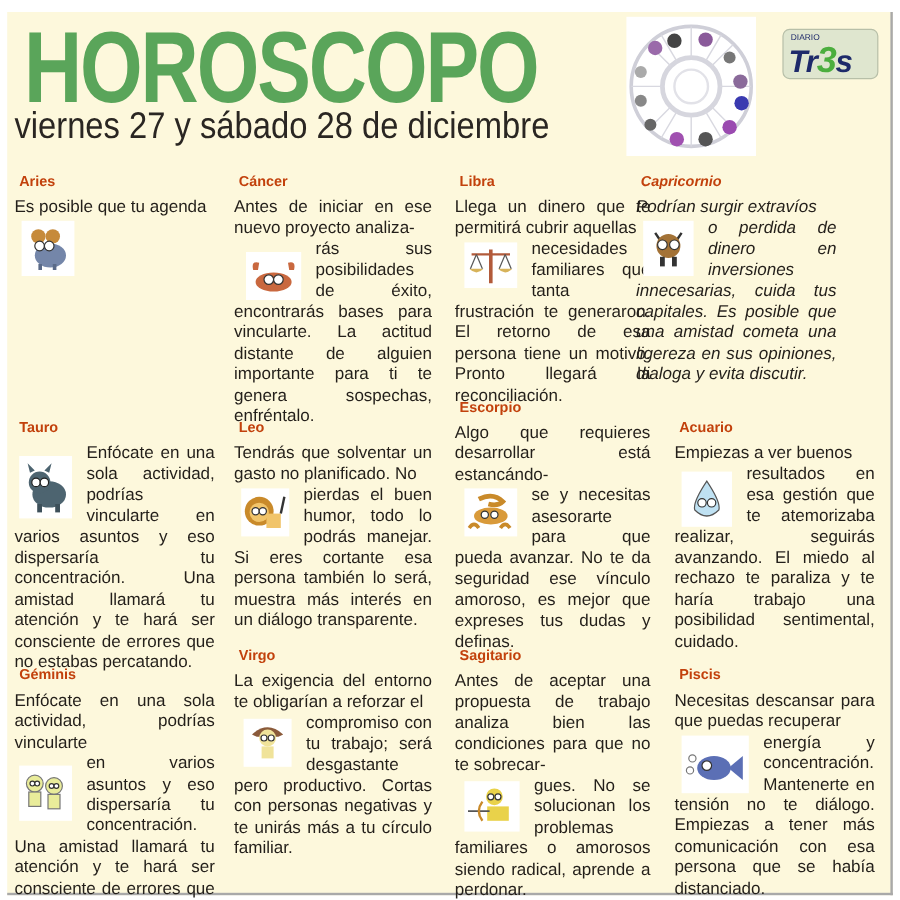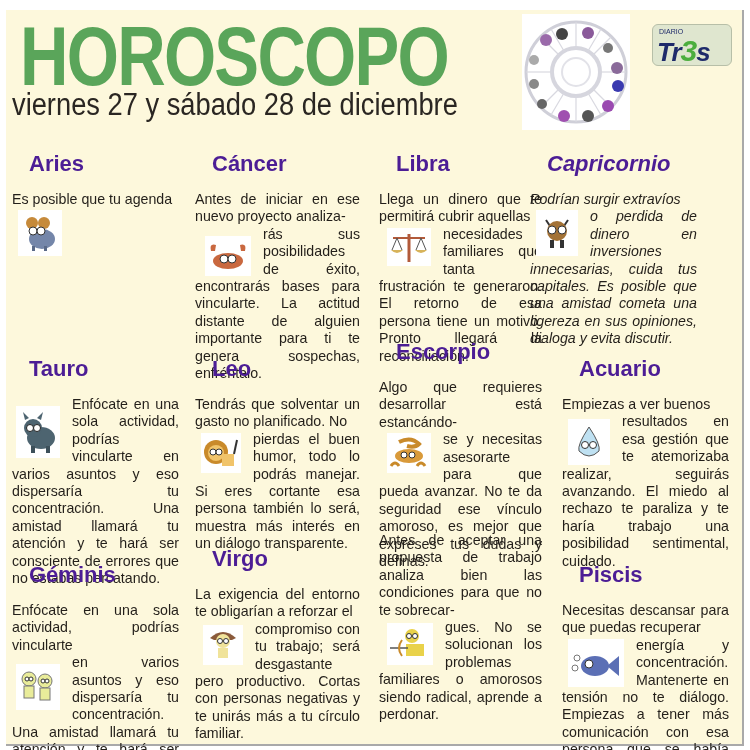--- a/index.html
+++ b/index.html
@@ -12,21 +12,21 @@
            letter-spacing:-2px; transform:scaleX(0.86) scaleY(1.08); transform-origin:left top; }
   .subtitle { position:absolute; left:12px; top:87px; font-size:31px; line-height:36px;
               color:#2a2622; transform:scaleX(0.88); transform-origin:left top; white-space:nowrap; }
   .wheel { position:absolute; left:522px; top:14px; width:108px; height:116px; background:#fff; }
   .logo { position:absolute; left:652px; top:24px; width:78px; height:40px; border-radius:6px;
           background:#dfe6cf; border:1px solid #b7bfa8; }
   .logo .diario { position:absolute; left:6px; top:3px; font-size:7px; color:#1e2a6a; }
   .logo .tr { position:absolute; left:4px; top:9px; font-size:26px; font-weight:bold; color:#1e2a6a; letter-spacing:-1px;font-style:italic; }
   .logo .three { color:#4cae3e; font-size:30px; }
   .sign { position:absolute; font-size:14.2px; line-height:17.4px; }
-  .sign h3 { margin:17px; font-size:22px; line-height:20px; font-weight:bold; color:#4c1d95; }
+  .sign h3 { margin:4px; font-size:12px; line-height:20px; font-weight:bold; color:#c2410c; }
   .sign p { margin:0; text-align:justify; }
   .ico { float:left; width:44px; height:46px; margin:0 12px 0 0; background:#fff;
          display:flex; align-items:center; justify-content:center; }
 </style>
 </head>
 <body>
 
 <div class="panel"></div>
 
 <div class="title">HOROSCOPO</div>
@@ -194,20 +194,21 @@
         <ellipse cx="20" cy="20" rx="14" ry="7" fill="#d99a3a"></ellipse>
         <circle cx="15" cy="19" r="3" fill="#fff" stroke="#333"></circle>
         <circle cx="23" cy="19" r="3" fill="#fff" stroke="#333"></circle>
         <path d="M2 30 Q6 24 10 30 M28 30 Q32 24 36 30" fill="none" stroke="#c98a2a" stroke-width="3"></path>
       </svg>
   </div>
   <p>se y necesitas asesorarte para que pueda avanzar. No te da seguridad ese vínculo amoroso, es mejor que expreses tus dudas y definas.</p>
 </div>
 
 <div class="sign" style="left:379px; top:532px; width:163px;">
+  <h3>Sagitario</h3>
   <p>Antes de aceptar una propuesta de trabajo analiza bien las condiciones para que no te sobrecar-</p>
   <div class="ico" style="margin-left:8px; margin-top:4px; height:42px; width:46px;">
     <svg width="44" height="36" viewBox="0 0 44 36">
         <circle cx="24" cy="10" r="7" fill="#e9d24a"></circle>
         <circle cx="21" cy="10" r="2.5" fill="#fff" stroke="#333"></circle>
         <circle cx="27" cy="10" r="2.5" fill="#fff" stroke="#333"></circle>
         <rect x="18" y="18" width="18" height="12" fill="#e9d24a"></rect>
         <line x1="2" y1="22" x2="20" y2="22" stroke="#555" stroke-width="1.5"></line>
         <path d="M14 14 Q8 22 14 30" fill="none" stroke="#c98a2a" stroke-width="2"></path>
       </svg>

